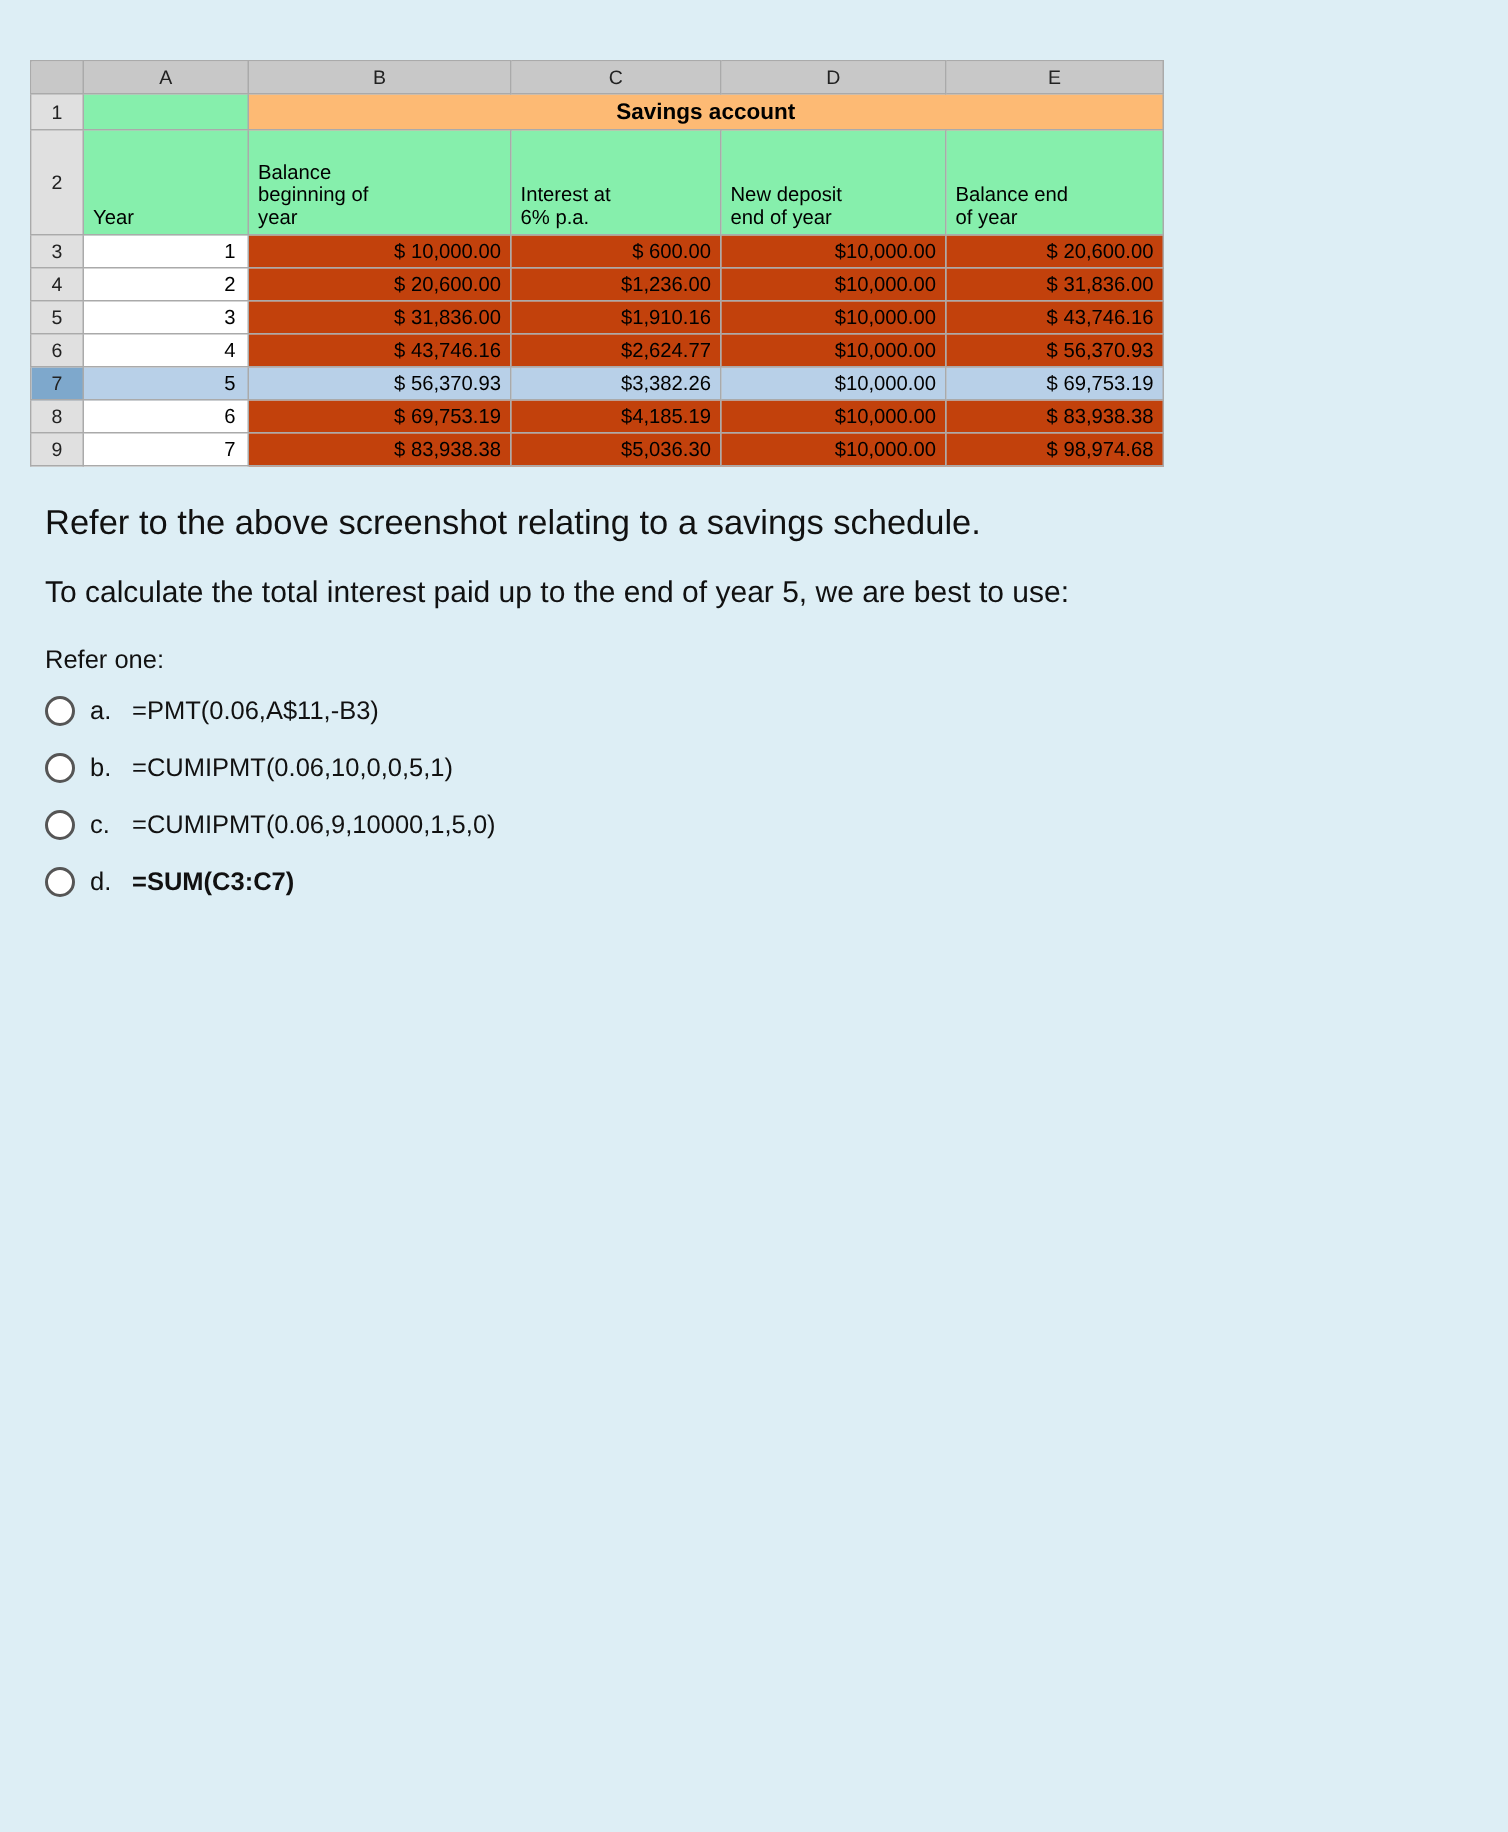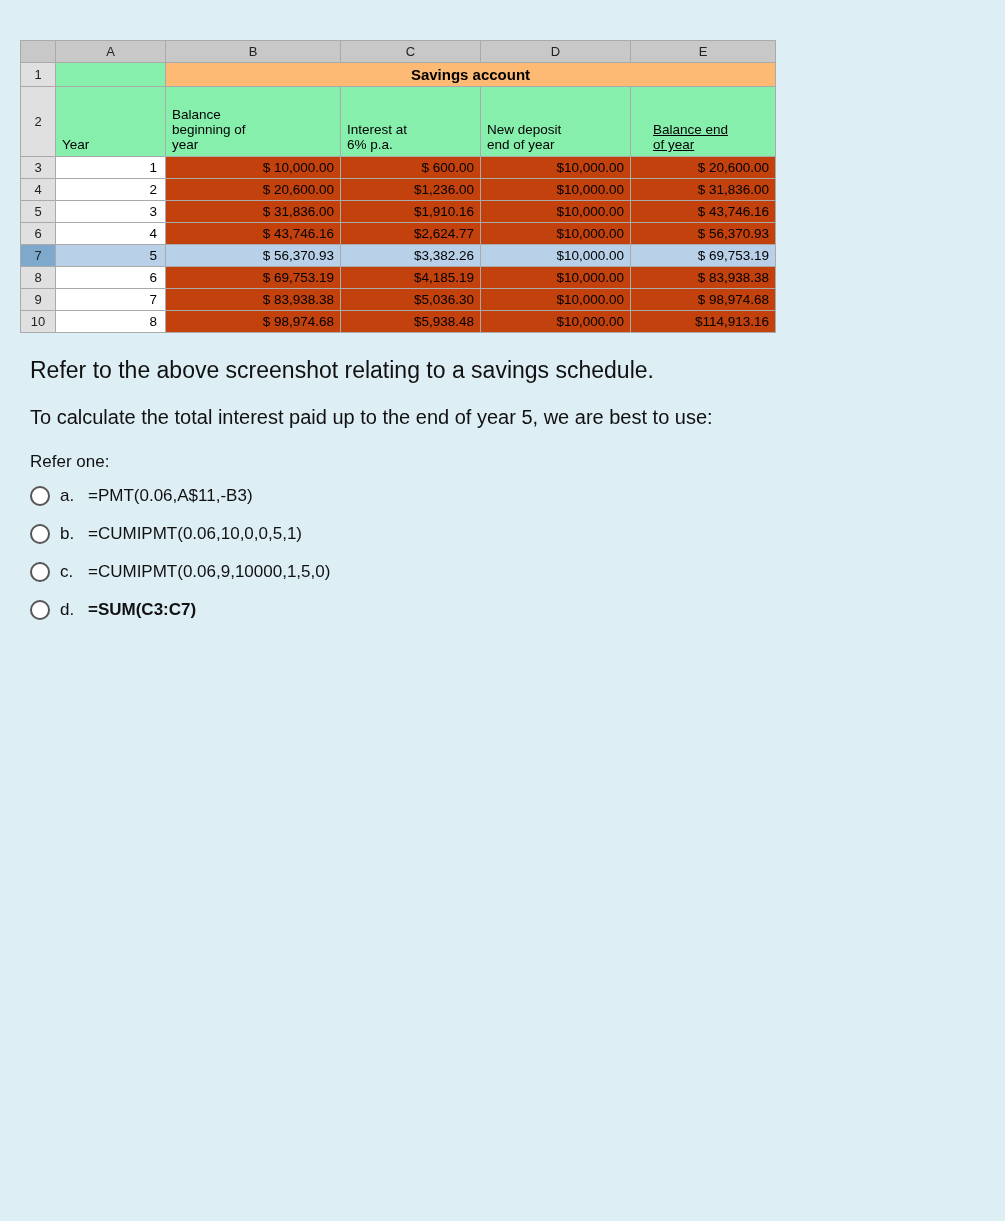--- a/index.html
+++ b/index.html
@@ -174,21 +174,21 @@
         <td class="header-cell"></td>
         <td colspan="4" class="title-cell">Savings account</td>
       </tr>
 
       <tr style="height: 70px;">
         <td class="row-num">2</td>
         <td class="header-cell" style="padding: 4px 6px;">Year</td>
         <td class="header-cell" style="padding: 4px 6px; vertical-align: bottom;">Balance<br>beginning of<br>year</td>
         <td class="header-cell" style="padding: 4px 6px; vertical-align: bottom;">Interest at<br>6% p.a.</td>
         <td class="header-cell" style="padding: 4px 6px; vertical-align: bottom;">New deposit<br>end of year</td>
-        <td class="header-cell" style="padding: 4px 22px; vertical-align: bottom; text-decoration: underline;">Balance end<br>of year</td>
+        <td class="header-cell" style="padding: 4px 6px; vertical-align: bottom;">Balance end<br>of year</td>
       </tr>
 
       <tr>
         <td class="row-num">3</td>
         <td class="year-cell" style="text-align:right; padding-right: 8px;">1</td>
         <td class="data-cell">$ 10,000.00</td>
         <td class="data-cell">$ 600.00</td>
         <td class="data-cell">$10,000.00</td>
         <td class="data-cell">$ 20,600.00</td>
       </tr>
@@ -234,28 +234,20 @@
         <td class="data-cell">$ 83,938.38</td>
       </tr>
       <tr>
         <td class="row-num">9</td>
         <td class="year-cell" style="text-align:right; padding-right: 8px;">7</td>
         <td class="data-cell">$ 83,938.38</td>
         <td class="data-cell">$5,036.30</td>
         <td class="data-cell">$10,000.00</td>
         <td class="data-cell">$ 98,974.68</td>
       </tr>
-      <tr>
-        <td class="row-num">10</td>
-        <td class="year-cell" style="text-align:right; padding-right: 8px;">8</td>
-        <td class="data-cell">$ 98,974.68</td>
-        <td class="data-cell">$5,938.48</td>
-        <td class="data-cell">$10,000.00</td>
-        <td class="data-cell">$114,913.16</td>
-      </tr>
     </tbody>
   </table>
 </div>
 
 <div class="text-section">Refer to the above screenshot relating to a savings schedule.</div>
 
 <div class="question-text">To calculate the total interest paid up to the end of year 5, we are best to use:</div>
 
 <div class="select-label">Refer one:</div>
 

